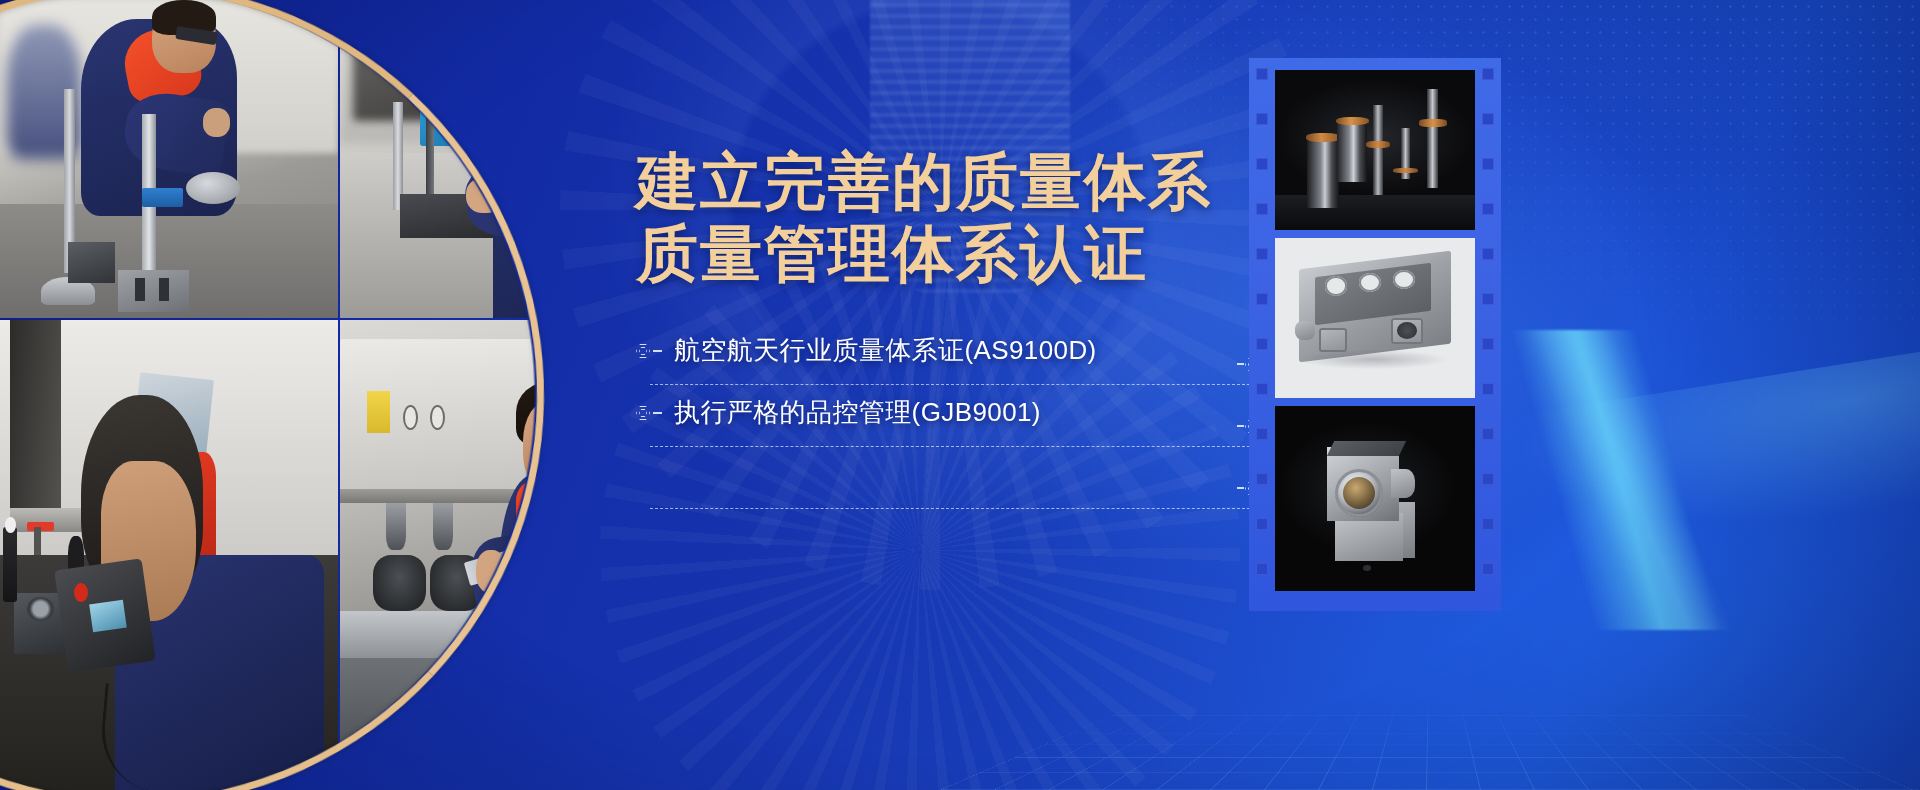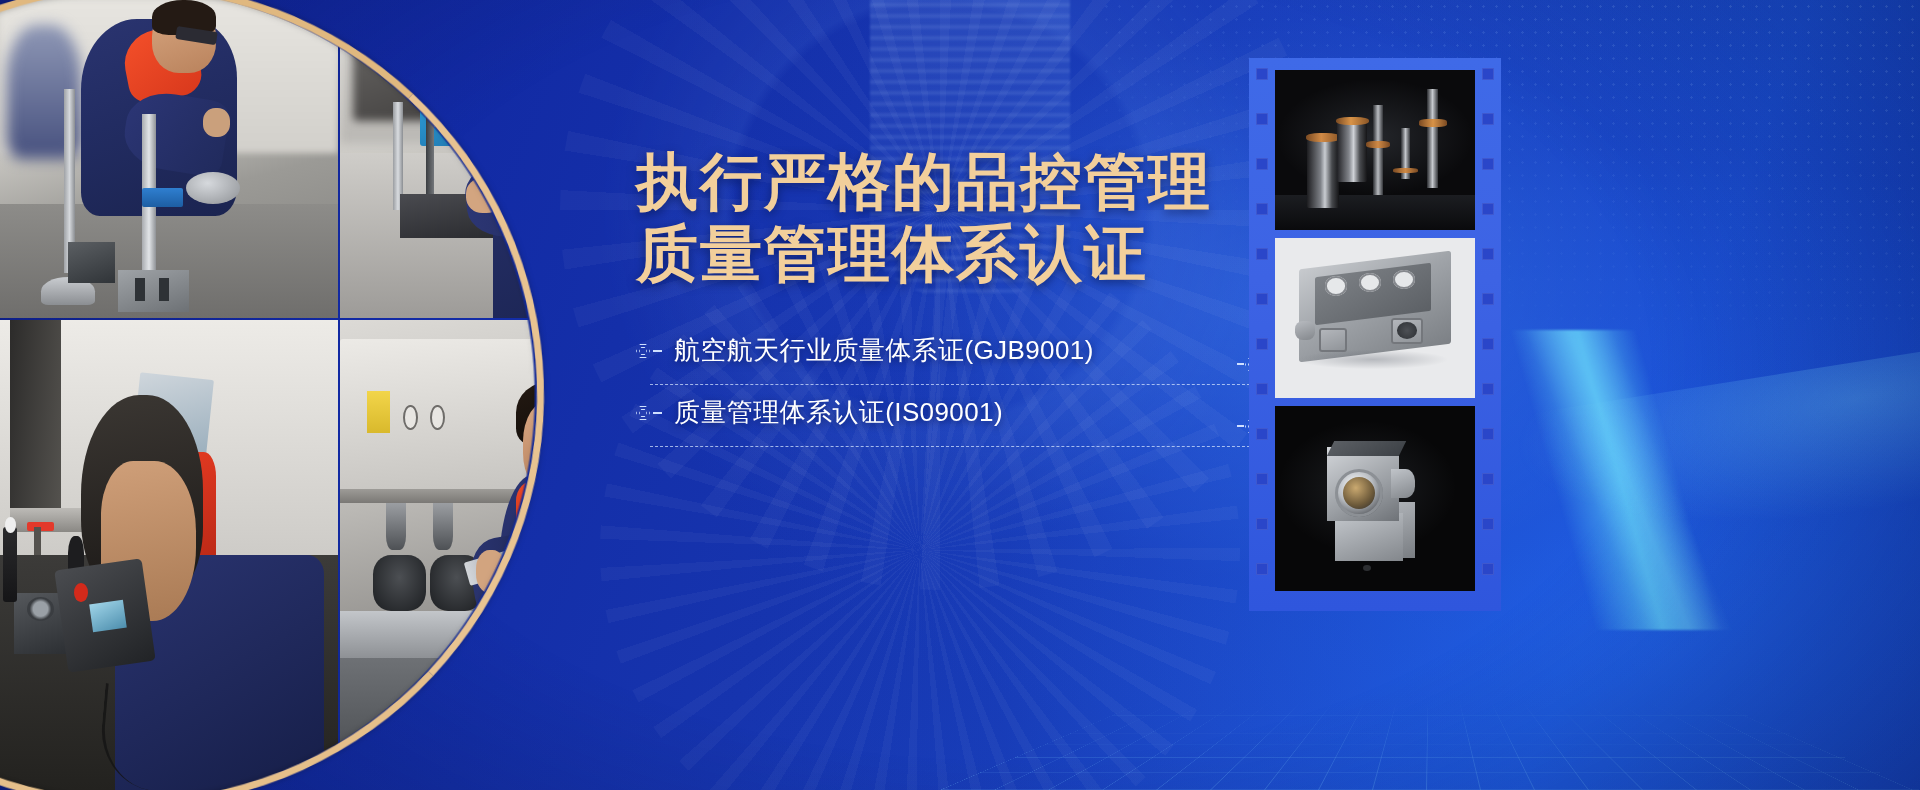--- a/index.html
+++ b/index.html
@@ -406,50 +406,57 @@
         <div class="arm"></div>
           <div class="tool"></div>
           <div class="hand"></div>
       </div>
     </div>
   </div>
   <div class="arc"></div>
 
   <div class="content">
     <div class="headline">
-      <span>执行严格的品控管理</span>
+      <span>建立完善的质量体系</span>
       <span class="l2">质量管理体系认证</span>
     </div>
 
     <div class="bullets">
-
 
       <div class="brow">
         <div class="brow-top">
           <span class="hexmark">
               <span class="hx"></span>
               <span class="dash"></span>
             </span>
-          <span class="btext">航空航天行业质量体系证(GJB9001)</span>
+          <span class="btext">航空航天行业质量体系证(AS9100D)</span>
         </div>
         <span class="bline"></span>
         <span class="endnode">
             <span class="hx2"></span>
             <span class="dot"></span>
           </span>
       </div>
 
       <div class="brow">
         <div class="brow-top">
           <span class="hexmark">
               <span class="hx"></span>
               <span class="dash"></span>
             </span>
-          <span class="btext">质量管理体系认证(IS09001)</span>
-        </div>
+          <span class="btext">执行严格的品控管理(GJB9001)</span>
+        </div>
+        <span class="bline"></span>
+        <span class="endnode">
+            <span class="hx2"></span>
+            <span class="dot"></span>
+          </span>
+      </div>
+
+      <div class="brow">
         <span class="bline"></span>
         <span class="endnode">
             <span class="hx2"></span>
             <span class="dot"></span>
           </span>
       </div>
 
     </div>
   </div>
 

